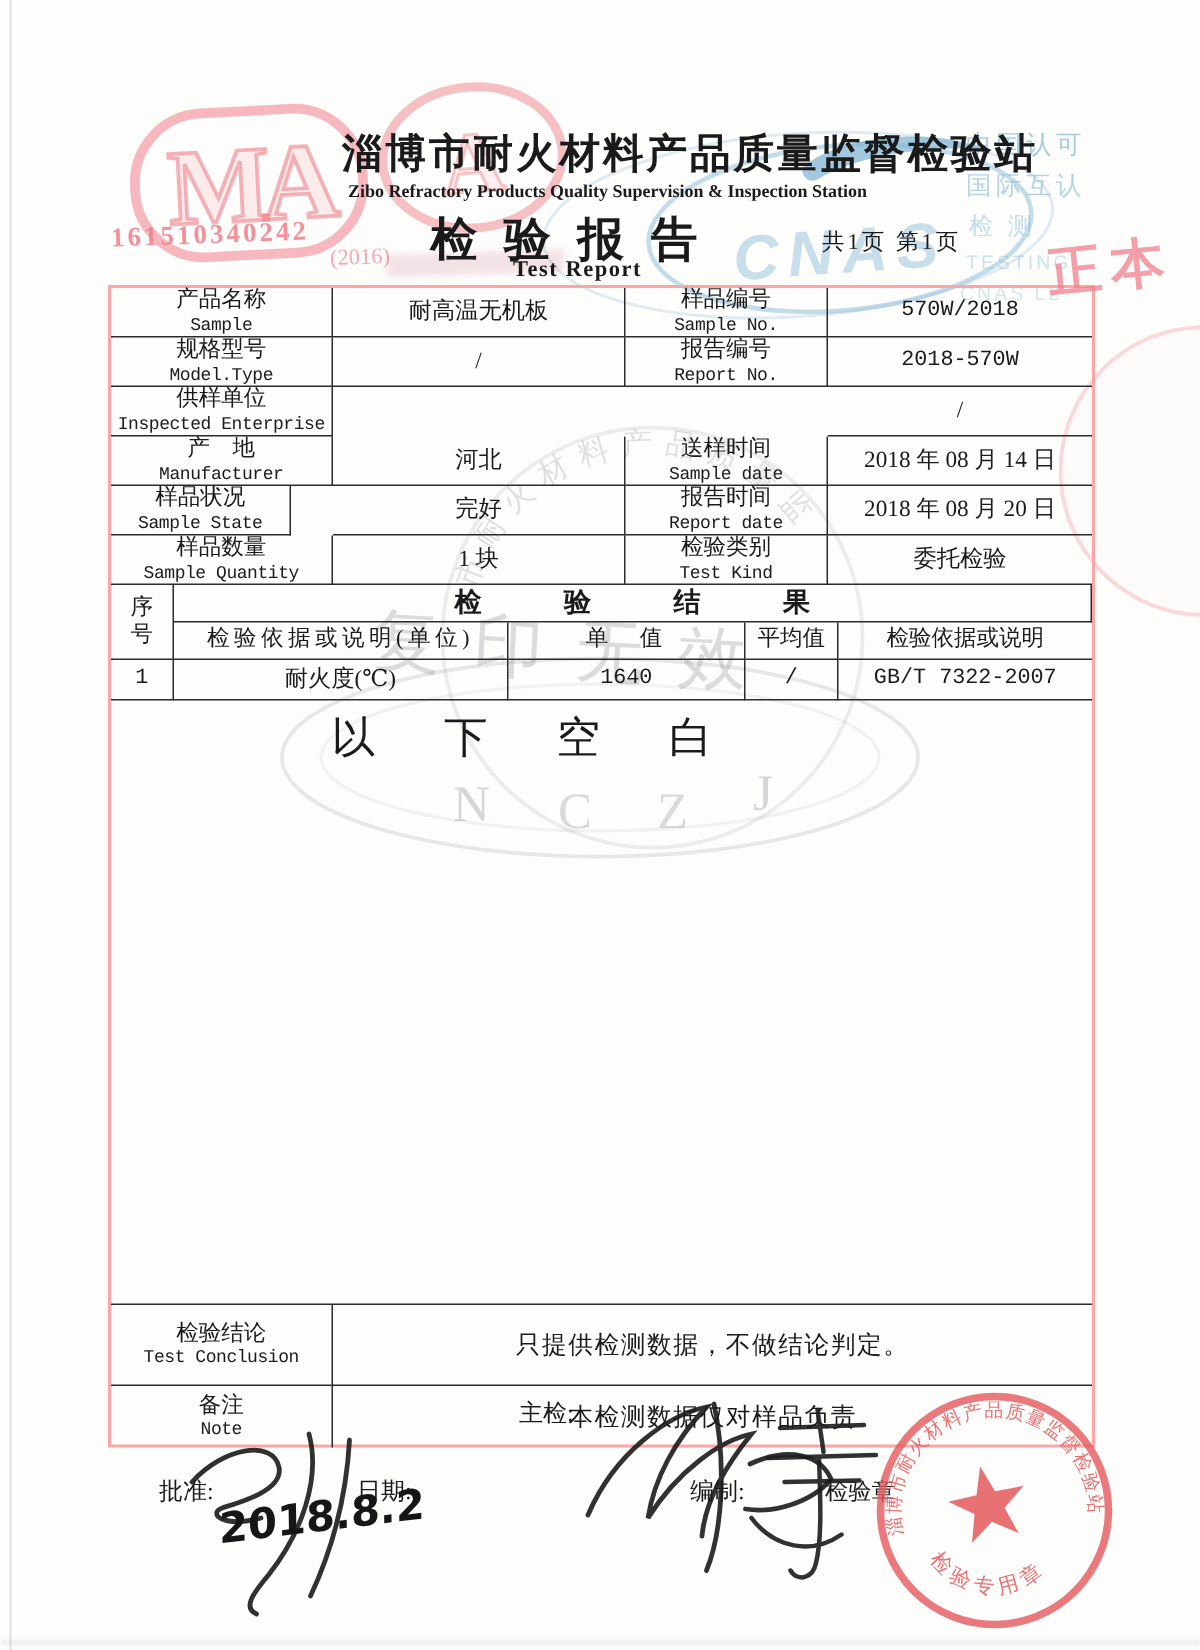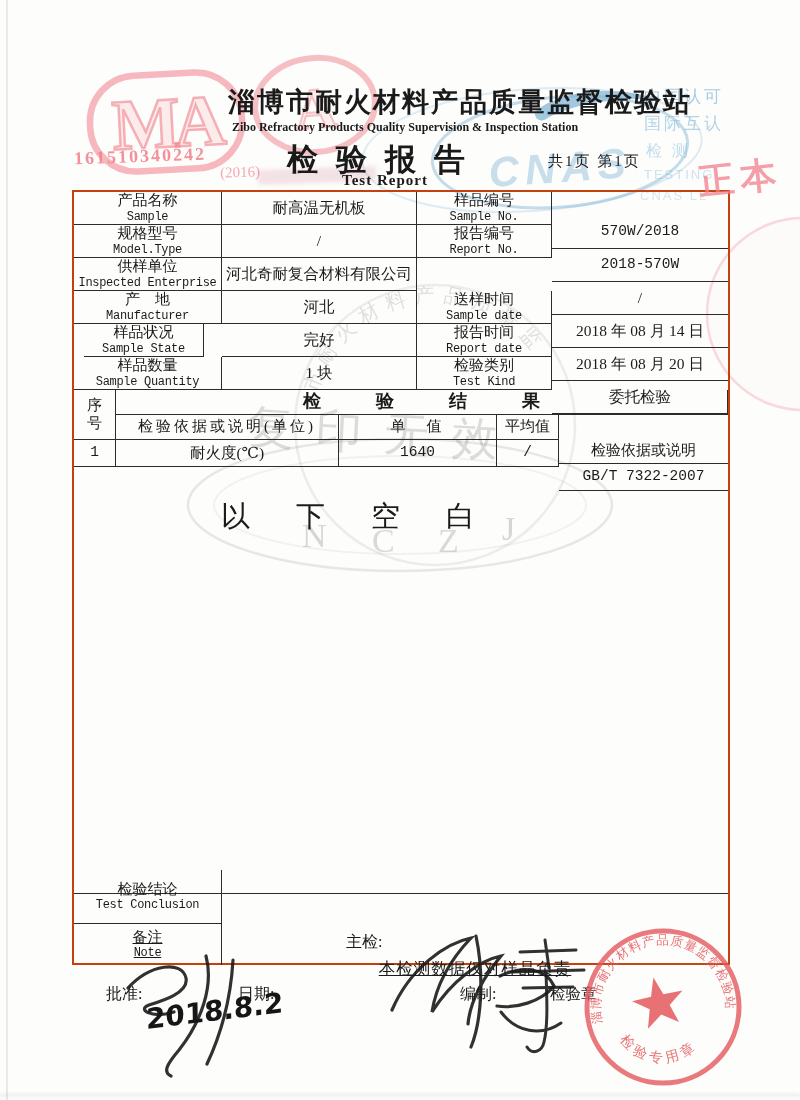--- a/index.html
+++ b/index.html
@@ -16,26 +16,26 @@
   .title-cn{left:235px;top:139px;width:300px;text-align:center;font-size:31px;font-weight:bold;letter-spacing:18px;}
   .page-info{left:548px;top:152px;font-size:15px;letter-spacing:2px;}
   .title-en{left:285px;top:172px;width:200px;text-align:center;font-size:15px;font-weight:bold;letter-spacing:1px;}
   
   .red-num{left:74px;top:146px;font-size:18px;font-weight:bold;letter-spacing:2px;
            color:rgba(242,125,138,0.85);transform:rotate(-2deg);z-index:1;}
   .red-year{left:220px;top:164px;font-size:15px;color:rgba(242,130,145,0.7);transform:rotate(-2deg);z-index:1;}
   .red-smudge{left:258px;top:168px;width:118px;height:15px;background:rgba(195,90,110,0.16);
               filter:blur(2px);transform:rotate(-2deg);z-index:1;}
   
-  .tbl{position:absolute;left:72px;top:190px;width:658px;height:775px;border:2px solid #c2410c;
+  .tbl{position:absolute;left:72px;top:190px;width:658px;height:775px;border:2px solid #fca5a5;
        box-sizing:border-box;z-index:2;background:transparent;}
   .cell{position:absolute;box-sizing:border-box;border-right:1.5px solid #2b2b2b;border-bottom:1.5px solid #2b2b2b;
         display:flex;flex-direction:column;align-items:center;justify-content:center;text-align:center;line-height:1.18;}
-  .cell.last{border-right:none;margin-top:24px;}
-  .cell.bot{border-bottom:none;text-decoration:underline;}
+  .cell.last{border-right:none;}
+  .cell.bot{border-bottom:none;}
   .lc{font-size:15px;}
   .le{font-size:12px;font-family:"Liberation Mono","DejaVu Sans Mono",monospace;letter-spacing:-0.3px;}
   .val{font-size:15.5px;}
   .valm{font-family:"Liberation Mono","DejaVu Sans Mono",monospace;font-size:14.5px;}
   .sec-title{font-size:18px;font-weight:bold;letter-spacing:55px;text-indent:55px;}
   .colhead{font-size:15px;letter-spacing:3px;}
   .blank-note{font-size:29px;letter-spacing:46px;padding-right:60px;padding-top:8px;}
   .cell.top{justify-content:flex-start;}
   .concl{font-size:16.5px;letter-spacing:1px;}
   
@@ -139,43 +139,40 @@
       <span class="le">Report No.</span>
     </div>
     <div class="cell last" style="left:478px;top:33px;width:176px;height:33px">
       <span class="valm">2018-570W</span>
     </div>
 
     <div class="cell" style="left:0;top:66px;width:148px;height:33px">
       <span class="lc">供样单位</span>
       <span class="le">Inspected Enterprise</span>
     </div>
-    <div class="cell" style="left:148px;top:66px;width:195px;height:33px">
-      <span class="val">河北奇耐复合材料有限公司</span>
-    </div>
     <div class="cell last" style="left:478px;top:66px;width:176px;height:33px">
       <span class="val">/</span>
     </div>
 
     <div class="cell" style="left:148px;top:99px;width:195px;height:33px">
       <span class="val">河北</span>
     </div>
     <div class="cell" style="left:0;top:99px;width:148px;height:33px">
       <span class="lc">产　地</span>
       <span class="le">Manufacturer</span>
     </div>
     <div class="cell" style="left:343px;top:99px;width:135px;height:33px">
       <span class="lc">送样时间</span>
       <span class="le">Sample date</span>
     </div>
     <div class="cell last" style="left:478px;top:99px;width:176px;height:33px">
       <span class="val">2018 年 08 月 14 日</span>
     </div>
 
-    <div class="cell" style="left:10px;top:132px;width:120px;height:33px">
+    <div class="cell" style="left:0;top:132px;width:120px;height:33px">
       <span class="lc">样品状况</span>
       <span class="le">Sample State</span>
     </div>
     <div class="cell" style="left:148px;top:132px;width:195px;height:33px">
       <span class="val">完好</span>
     </div>
     <div class="cell" style="left:343px;top:132px;width:135px;height:33px">
       <span class="lc">报告时间</span>
       <span class="le">Report date</span>
     </div>
@@ -233,20 +230,23 @@
       <span class="valm">GB/T 7322-2007</span>
     </div>
 
     <div class="cell last top" style="left:0;top:275px;width:654px;height:403px">
       <span class="blank-note">以下空白</span>
     </div>
 
     <div class="cell" style="left:0;top:678px;width:148px;height:54px">
       <span class="lc">检验结论</span>
       <span class="le">Test Conclusion</span>
+    </div>
+    <div class="cell last" style="left:148px;top:678px;width:506px;height:54px">
+      <span class="concl">只提供检测数据，不做结论判定。</span>
     </div>
 
     <div class="cell bot" style="left:0;top:732px;width:148px;height:41px">
       <span class="lc">备注</span>
       <span class="le">Note</span>
     </div>
     <div class="cell last bot" style="left:148px;top:732px;width:506px;height:41px">
       <span class="concl">本检测数据仅对样品负责</span>
     </div>
   </div>

